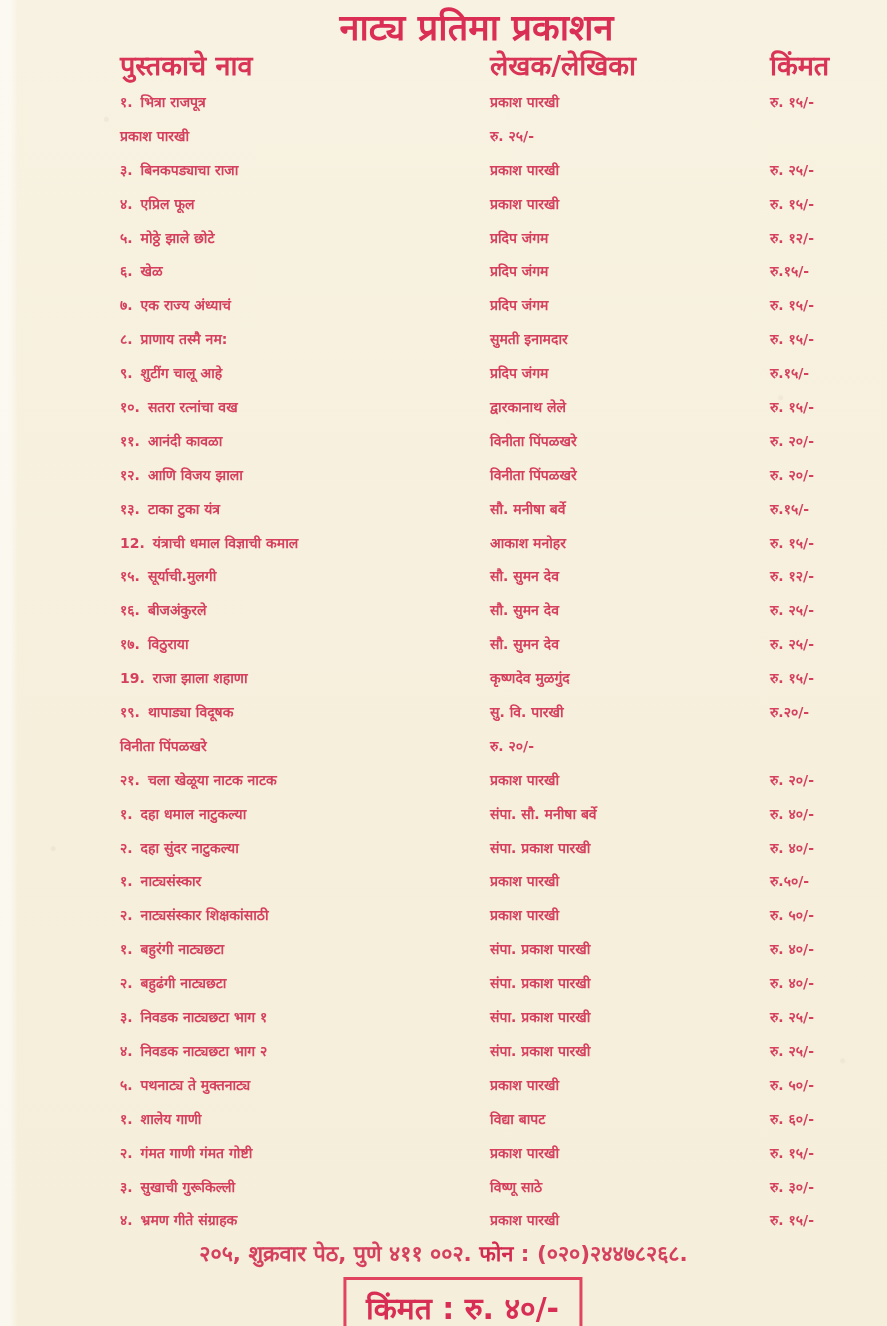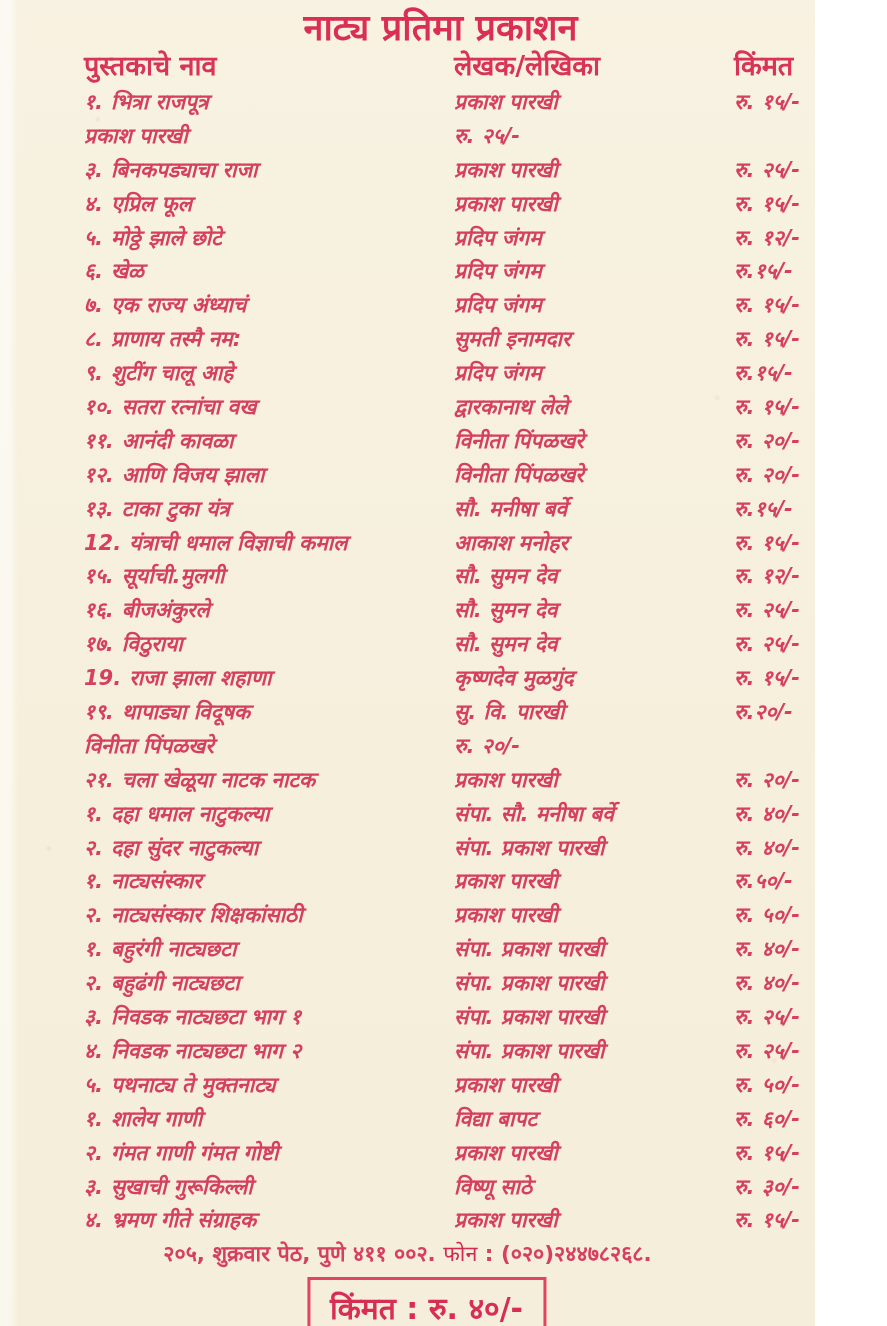--- a/index.html
+++ b/index.html
@@ -1,18 +1,18 @@
 <!DOCTYPE html>
 <html><head>
 <meta charset="utf-8">
 <style>
   html,body{margin:0;padding:0;}
   .page{
     position:relative;
-    width:815px;height:1326px;
+    width:887px;height:1326px;
     background-color:#f7f1df;
     background-image:
       radial-gradient(circle at 12% 9%, rgba(210,190,170,.18) 0 2px, transparent 3px),
       radial-gradient(circle at 88% 30%, rgba(210,190,170,.15) 0 2px, transparent 3px),
       radial-gradient(circle at 6% 64%, rgba(200,180,160,.15) 0 2px, transparent 3px),
       radial-gradient(circle at 95% 80%, rgba(200,180,160,.12) 0 2px, transparent 3px),
       linear-gradient(90deg, rgba(255,255,255,.55) 0 10px, transparent 18px),
       linear-gradient(180deg, #f8f2e2 0%, #f6efdc 60%, #f5eeda 100%);
     overflow:hidden;
     font-family:"DejaVu Sans","Liberation Sans",sans-serif;
@@ -23,47 +23,46 @@
     position:absolute;top:2px;left:0;right:0;
     text-align:center;
     transform:translateX(33px);
     font-size:36px;
     letter-spacing:0px;
     color:#da2e55;
   }
   .grid-row{
     display:grid;
     grid-template-columns:370px 280px 1fr;
-    padding-left:84px;
+    padding-left:120px;
     box-sizing:border-box;
     width:100%;
   }
   .table-header{
     position:absolute;top:46px;left:0;right:0;
     font-size:27px;
     color:#d93356;
   }
   .rows{
     position:absolute;top:86px;left:0;right:0;
   }
   .row{
     height:33.9px;
     line-height:33.9px;
-    font-size:21px;
+    font-size:14px;
     white-space:nowrap;
-    font-style:italic;
   }
   .row .no{display:inline-block;margin-right:8px;}
   .footer-address{
     position:absolute;top:1238px;left:0;right:0;
     text-align:center;
     font-size:21.5px;
     color:#d6405f;
   }
-  .footer-address .bold{font-weight:400;color:#d22a50;}
+  .footer-address .bold{font-weight:700;color:#d22a50;}
   .price-box{
     position:absolute;top:1277px;left:50%;
     transform:translateX(calc(-50% + 19px));
     border:3px solid #e0445f;
     padding:7px 20px 16px 20px;
     font-size:30px;
     color:#d82d55;
     background:transparent;
     white-space:nowrap;
   }

